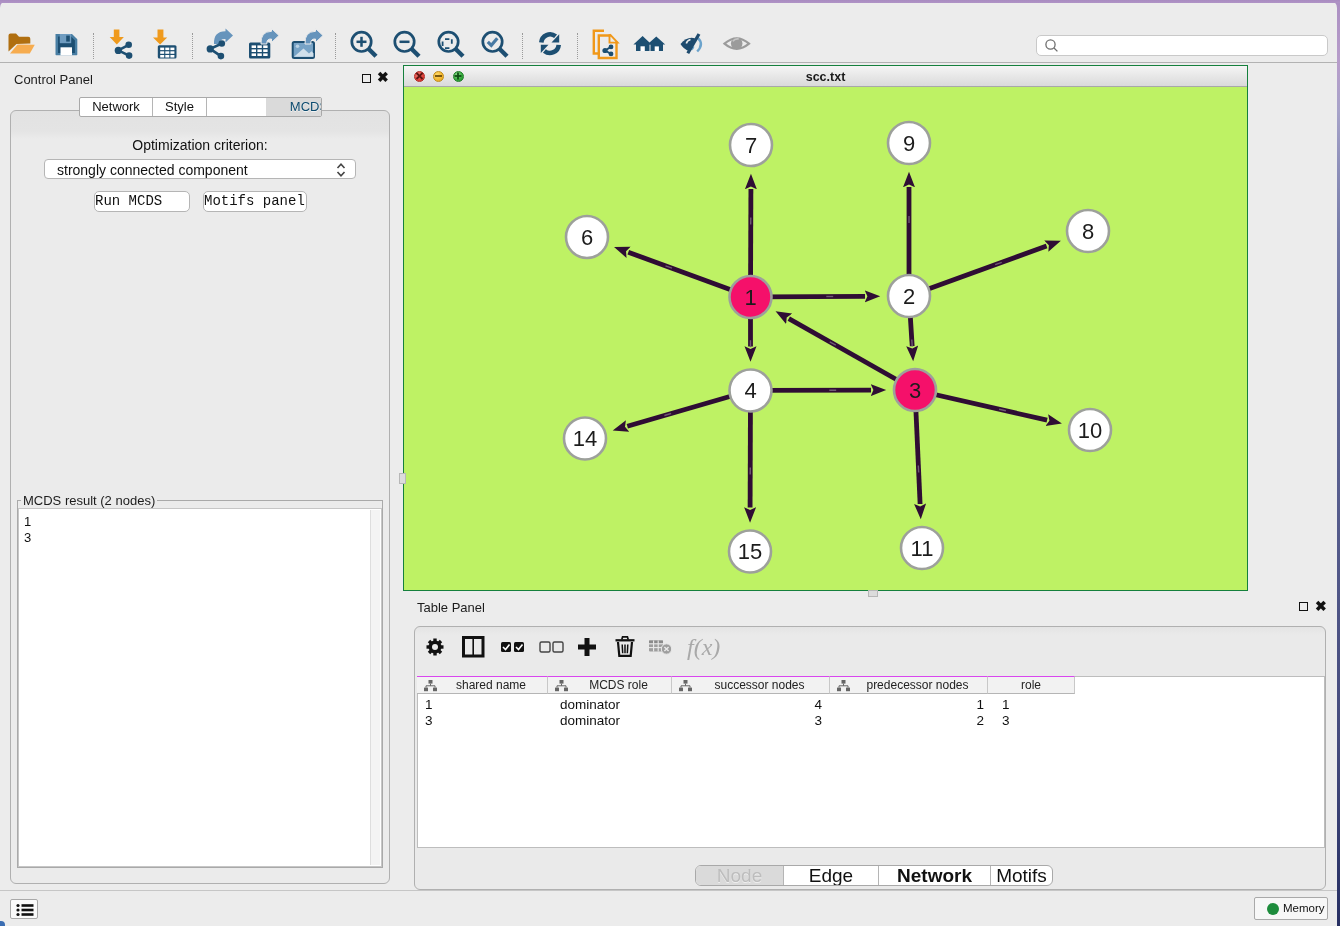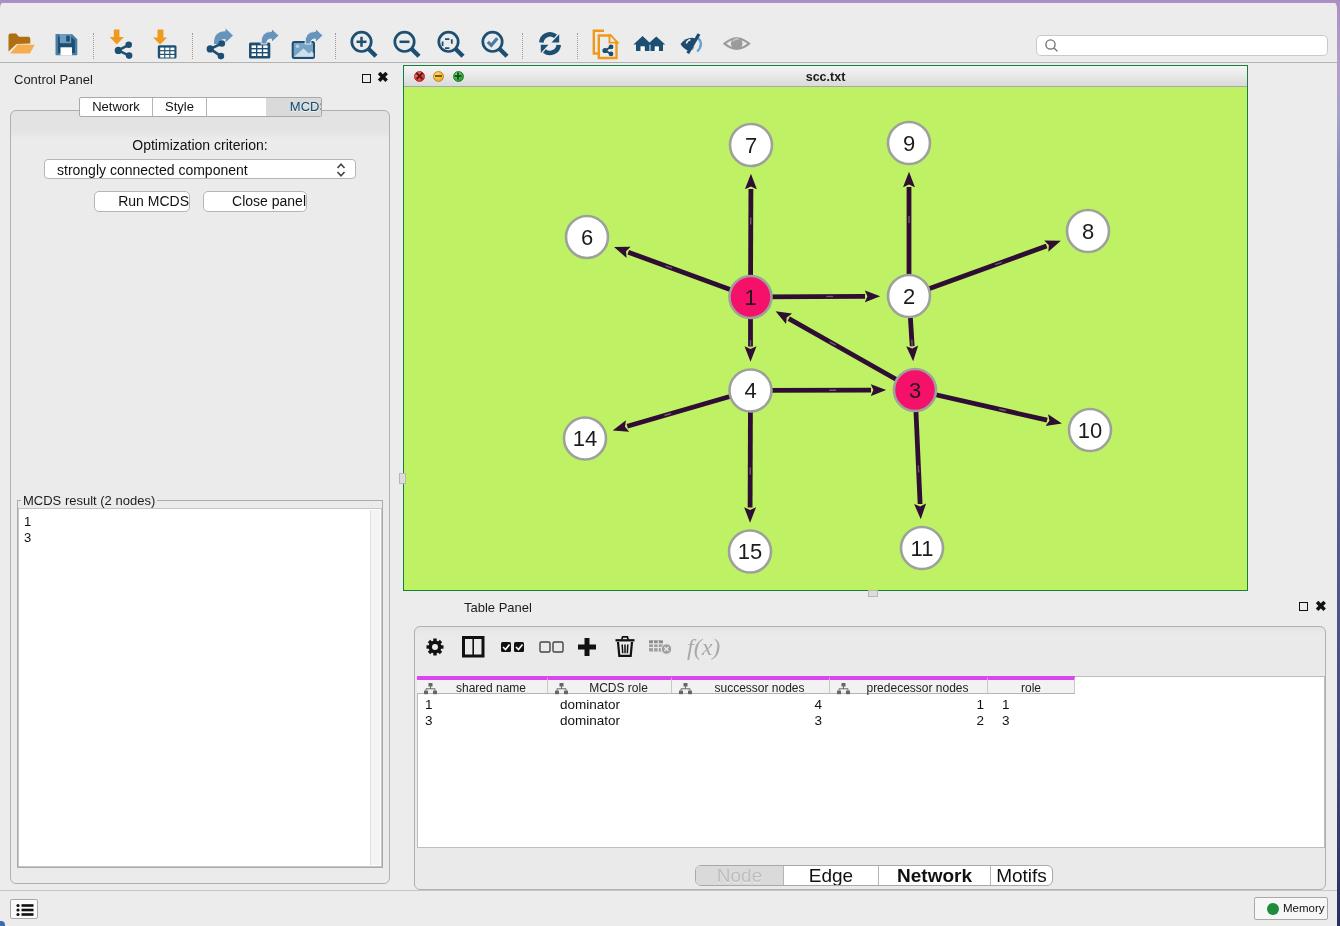--- a/index.html
+++ b/index.html
@@ -37,48 +37,48 @@
            display:flex;box-sizing:border-box;overflow:hidden;z-index:5;}
   .cptab{flex:0 0 auto;text-align:center;font-size:13px;color:#111;
          line-height:18px;border-right:1px solid #b5b5b5;}
   .cptab:last-child{border-right:none;}
   #opt-label{position:absolute;left:10px;top:137px;width:380px;text-align:center;
              font-size:14px;color:#111;}
   #dropdown{position:absolute;left:44px;top:159px;width:312px;height:20px;
             background:#fff;border:1px solid #b5b5b5;border-radius:4px;box-sizing:border-box;}
   #dropdown span{position:absolute;left:12px;top:2px;font-size:14px;color:#111;}
   .btn{position:absolute;height:21px;background:#fff;border:1px solid #b5b5b5;
-       border-radius:5px;box-sizing:border-box;text-align:right;
-       font-size:14px;color:#111;line-height:19px;}
+       border-radius:5px;box-sizing:border-box;text-align:left;
+       font-size:14px;color:#111;line-height:19px;font-family:Liberation Mono, monospace;}
   #fieldset{position:absolute;left:17px;top:500px;width:366px;height:368px;
             border:1px solid #a9a9a9;box-sizing:border-box;}
   #fs-legend{position:absolute;left:21px;top:493px;z-index:3;background:#ebebeb;
              font-size:13px;color:#1c1c1c;padding:0 2px;}
   #fs-white{position:absolute;left:18px;top:508px;width:364px;height:359px;
             background:#fff;border:1px solid #c6c6c6;box-sizing:border-box;}
   #fs-scroll{position:absolute;right:1px;top:1px;width:9px;height:355px;
              background:#f4f4f4;border-left:1px solid #dedede;}
   
   #netframe{position:absolute;left:403px;top:65px;width:845px;height:526px;
             background:#bef264;border:1px solid #15803d;box-sizing:border-box;}
   #nf-titlebar{position:absolute;left:0;top:0;width:100%;height:20px;
                background:linear-gradient(180deg,#f5f5f5,#dadada);
                border-bottom:1px solid #a8a8a8;}
   #nf-title{position:absolute;left:0;top:4px;width:100%;text-align:center;
             font-size:12.5px;font-weight:bold;color:#1a1a1a;}
   .nfl{position:absolute;top:5px;width:11px;height:11px;border-radius:50%;box-sizing:border-box;}
   
-  #tp-title{position:absolute;left:417px;top:600px;font-size:13px;color:#1c1c1c;margin-left:47px;}
+  #tp-title{position:absolute;left:417px;top:600px;font-size:13px;color:#1c1c1c;}
   #tp-panel{position:absolute;left:414px;top:626px;width:912px;height:264px;
             background:linear-gradient(180deg,#e4e4e4 0,#eaeaea 8px,#eaeaea 100%);
             border:1px solid #b0b0b0;border-radius:6px;box-sizing:border-box;}
   #nodetable{position:absolute;left:417px;top:676px;width:908px;height:172px;
              background:#fff;border:1px solid #bdbdbd;box-sizing:border-box;}
   .th{position:absolute;top:0;height:18px;background:#f2f2f2;
-      border-top:4px solid #d946ef;border-right:1px solid #c8c8c8;border-bottom:1px solid #b5b5b5;
+      border-top:1px solid #d946ef;border-right:1px solid #c8c8c8;border-bottom:1px solid #b5b5b5;
       box-sizing:border-box;font-size:12px;color:#222;text-align:center;line-height:17px;}
   .td{position:absolute;font-size:13.5px;color:#111;height:16px;line-height:16px;}
   #bottomtabs{position:absolute;left:695px;top:865px;height:21px;
               background:#fff;border:1px solid #a9a9a9;border-radius:6px;
               display:flex;box-sizing:border-box;overflow:hidden;}
   .btab{flex:0 0 auto;text-align:center;font-size:19px;color:#111;
         line-height:19px;border-right:1px solid #b5b5b5;}
   .btab:last-child{border-right:none;}
   
   #statusbar{position:absolute;left:0;top:890px;width:1337px;height:36px;
@@ -255,21 +255,21 @@
   </div>
   <div id="dropdown">
       <span>strongly connected component</span>
     <svg width="10" height="14" style="position:absolute;right:9px;top:3px;" viewBox="0 0 10 14">
       <path d="M1.5 5 L5 1.2 L8.5 5" fill="none" stroke="#444" stroke-width="1.6"></path>
       <path d="M1.5 9 L5 12.8 L8.5 9" fill="none" stroke="#444" stroke-width="1.6"></path>
     </svg>
   </div>
   <div id="opt-label">Optimization criterion:</div>
   <div class="btn" style="left:94px;top:191px;width:96px;">Run MCDS</div>
-  <div class="btn" style="left:203px;top:191px;width:104px;">Close panel</div>
+  <div class="btn" style="left:203px;top:191px;width:104px;">Motifs panel</div>
   <div id="fieldset"></div>
   <div id="fs-legend">MCDS result (2 nodes)</div>
   <div id="fs-white">
     <div style="position:absolute;left:5px;top:5px;font-size:13px;color:#111;">1</div>
     <div style="position:absolute;left:5px;top:21px;font-size:13px;color:#111;">3</div>
     <div id="fs-scroll"></div>
   </div>
 
   <div id="netframe">
     <div id="nf-titlebar">

